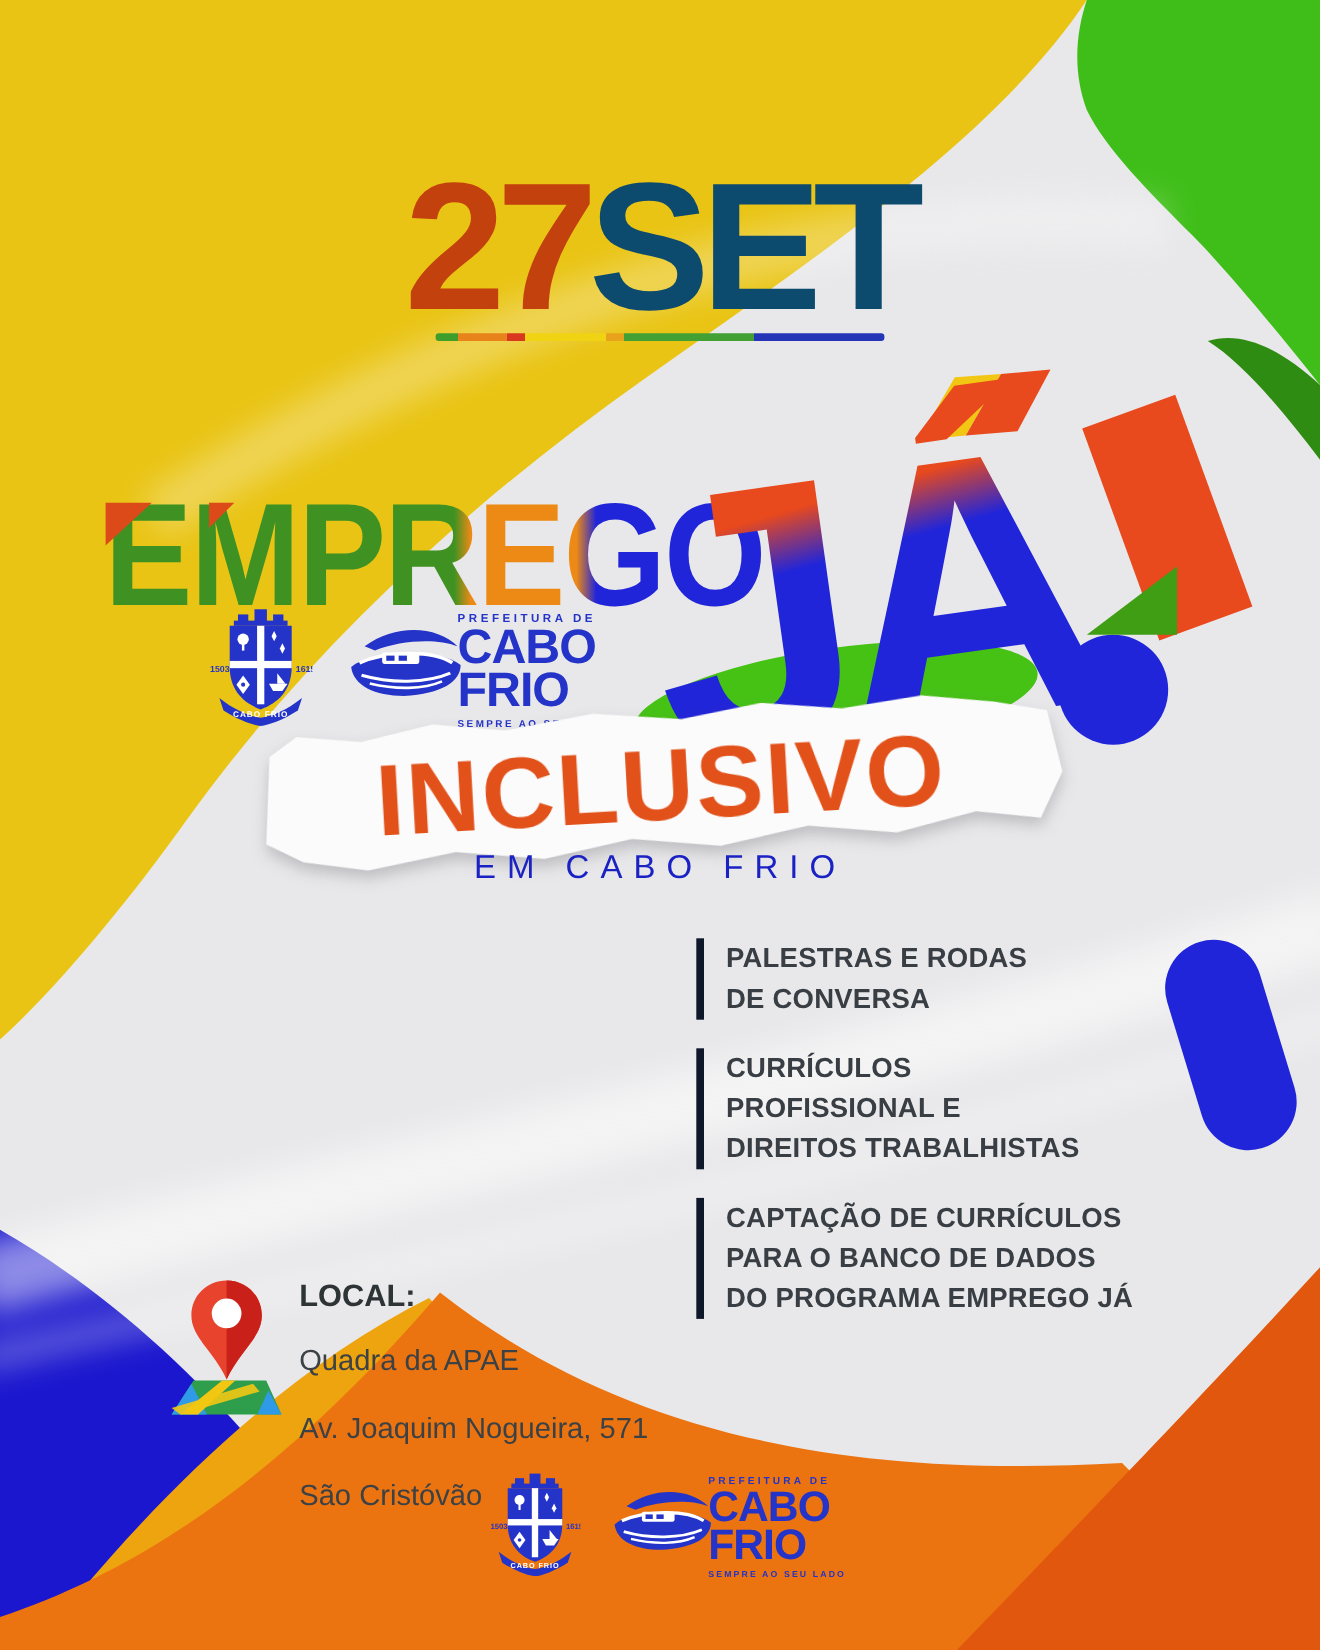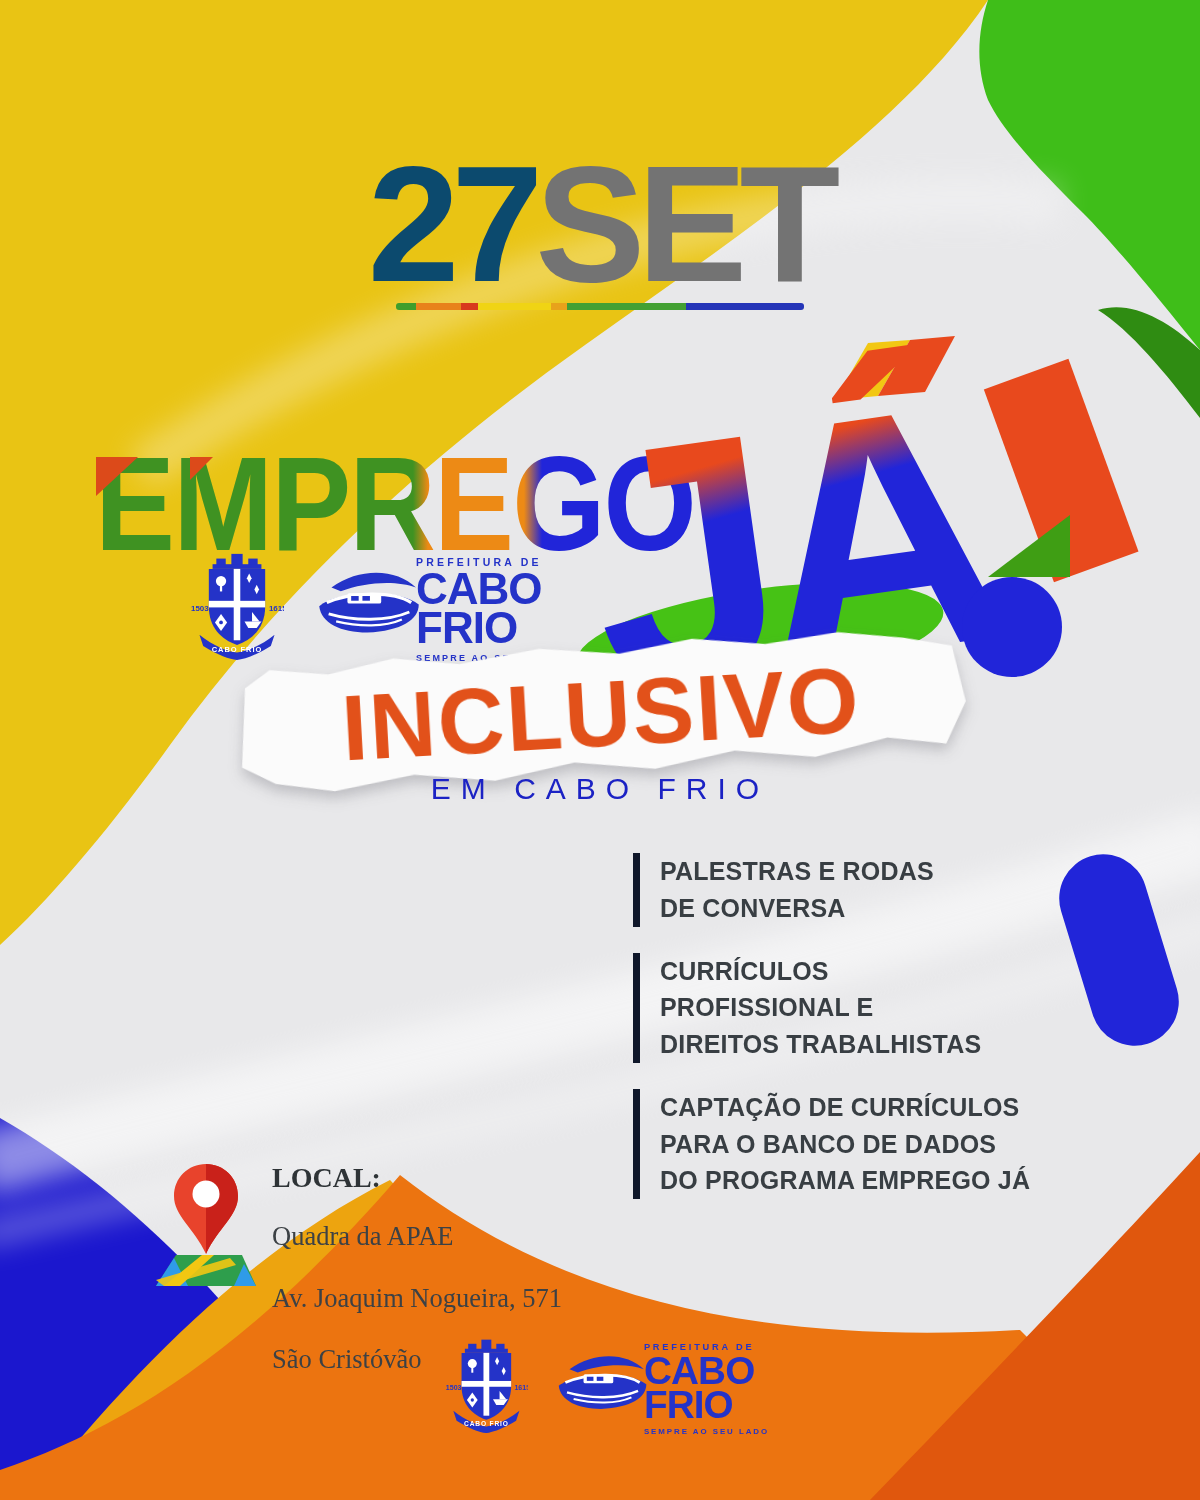--- a/index.html
+++ b/index.html
@@ -5,22 +5,22 @@
   html,body{margin:0;padding:0;}
   body{width:1200px;height:1500px;overflow:hidden;background:#E8E8EA;
        font-family:"Liberation Sans","DejaVu Sans",sans-serif;}
   .poster{position:relative;width:1200px;height:1500px;}
   .layer{position:absolute;left:0;top:0;width:1200px;height:1500px;}
   svg{display:block;}
 
   
   .date-block{position:absolute;left:300px;top:148px;width:600px;text-align:center;}
   .date-line{font-size:165px;font-weight:700;line-height:0.93;letter-spacing:-8px;white-space:nowrap;}
-  .date-day{color:#0c4a6e;}
-  .date-month{color:#737373;text-align:right;}
+  .date-day{color:#c2410c;}
+  .date-month{color:#0c4a6e;text-align:right;}
   .date-divider{width:408px;height:7px;margin:2px auto 12px auto;border-radius:3px;
     background:linear-gradient(90deg,#3E9E2C 0 5%,#E8821B 5% 16%,#D8381D 16% 20%,
       #F0D414 20% 38%,#E8A21B 38% 42%,#43A033 42% 71%,#2535B8 71% 100%);}
   .date-note{font-size:31px;font-weight:700;color:#3A4045;letter-spacing:1.5px;}
 
   
   .banner{position:absolute;left:236px;top:638px;width:730px;height:152px;
     transform:rotate(-3.2deg);
     filter:drop-shadow(0 7px 7px rgba(60,60,70,0.25));}
   .banner-paper{width:100%;height:100%;background:#FBFBFB;
@@ -39,21 +39,21 @@
   .description b{font-weight:700;color:#34393D;}
 
   
   .agenda{position:absolute;left:633px;top:853px;width:400px;}
   .agenda-item{border-left:7px solid #0f172a;padding-left:20px;margin-bottom:26px;
     font-size:25px;font-weight:700;line-height:1.47;color:#383E43;
     letter-spacing:0.2px;white-space:pre-line;}
 
   
   .local-icon{position:absolute;left:150px;top:1158px;}
-  .local-text{position:absolute;left:272px;top:1162px;color:#3C4145;font-family:Liberation Serif, serif;}
+  .local-text{position:absolute;left:272px;top:1162px;color:#3C4145;}
   .local-heading{font-size:28px;font-weight:700;color:#2E3336;margin-bottom:4px;}
   .local-line{font-size:26.5px;line-height:1.42;margin-top:24px;}
 
   
   .logo-row{position:absolute;display:flex;align-items:flex-start;}
   .logo-row.mid{left:190px;top:552px;}
   .logo-row.bottom{left:445px;top:1338px;transform:scale(0.88);transform-origin:top left;}
   .gov-col{margin-left:-14px;margin-top:4px;color:#2433C8;}
   .gov-top{font-size:10.5px;font-weight:700;letter-spacing:3.2px;margin-bottom:2px;}
   .gov-city{font-size:44px;font-weight:700;line-height:0.88;letter-spacing:-1px;}

